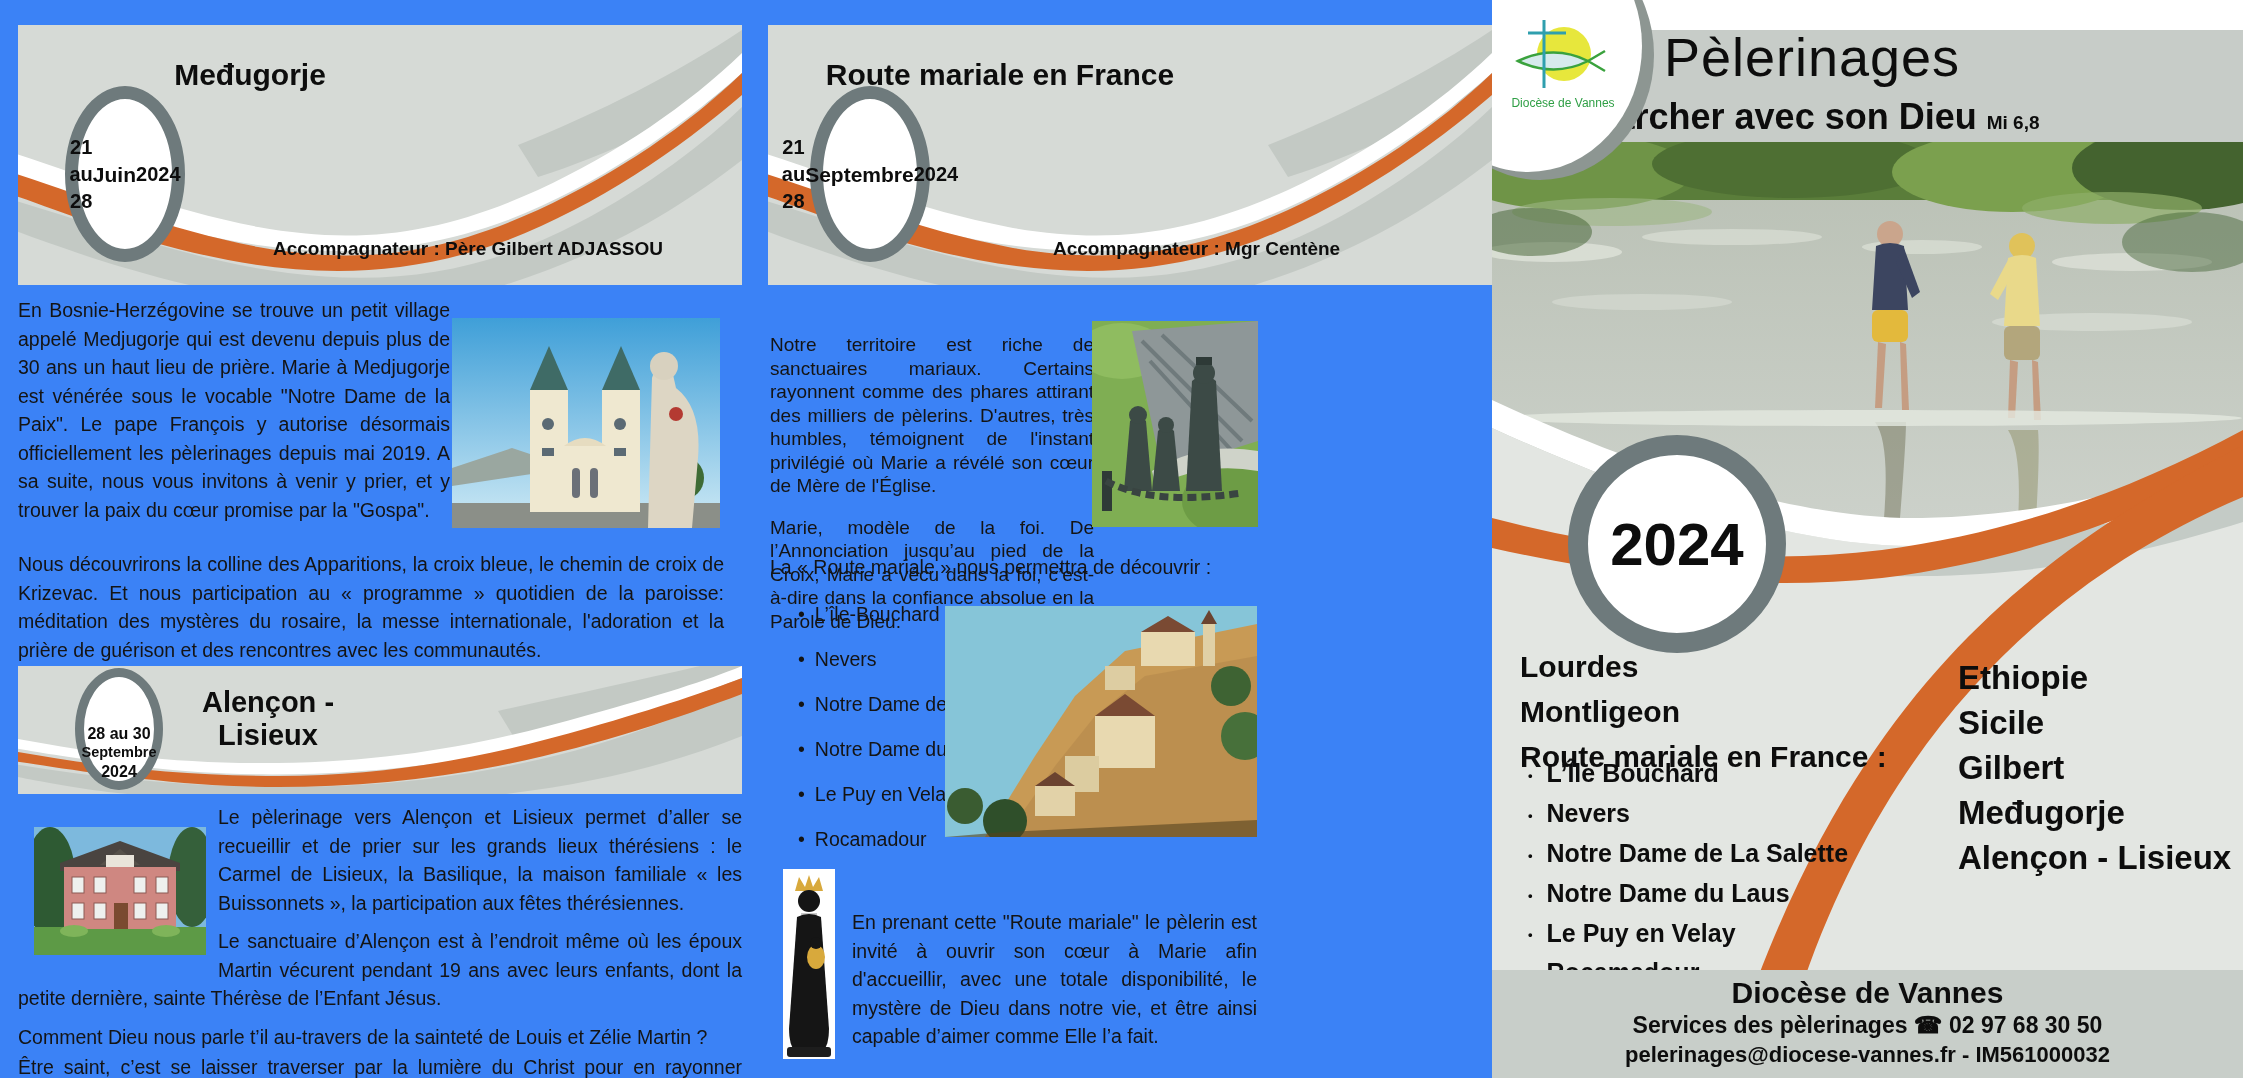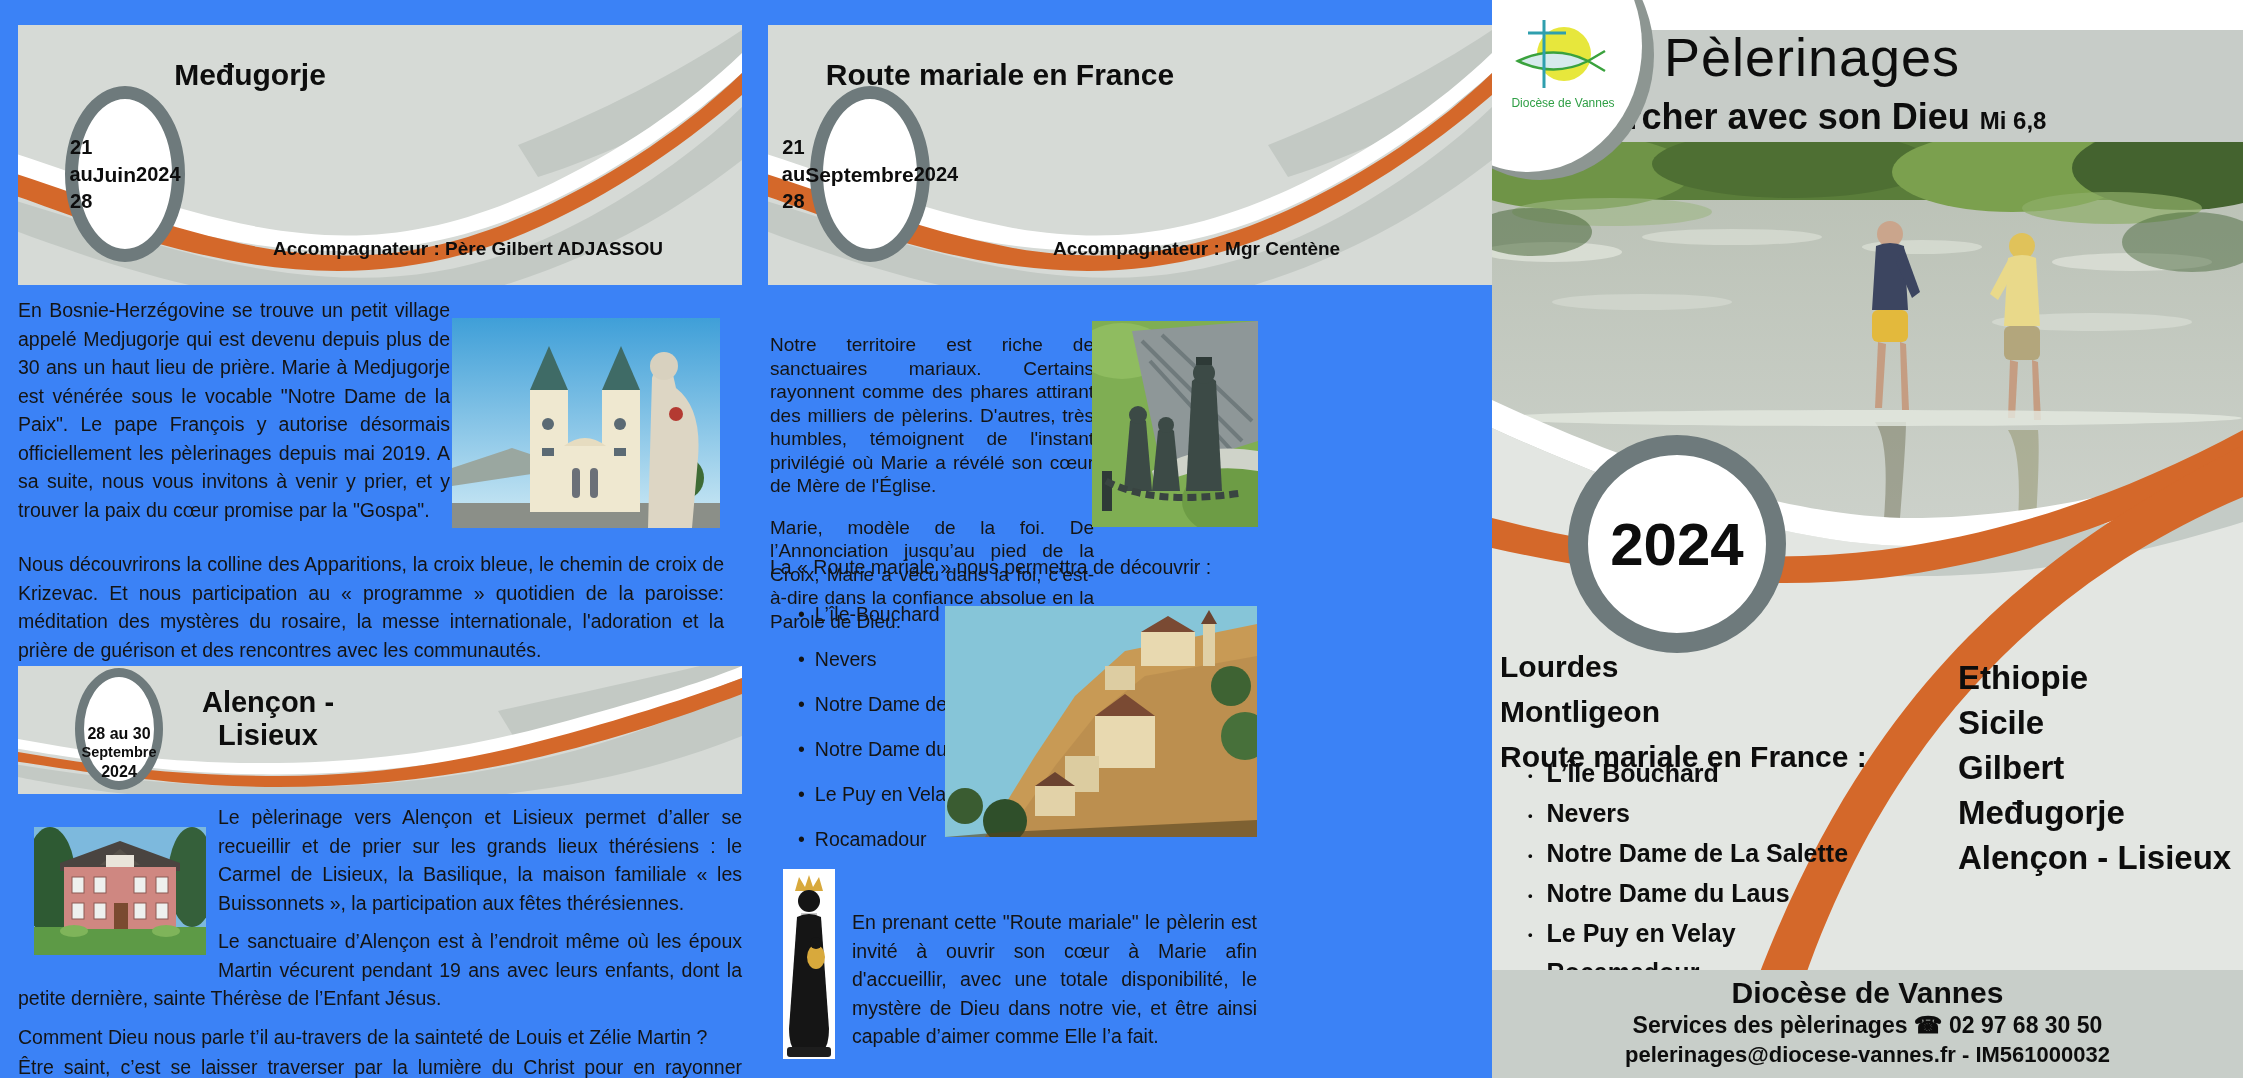--- a/index.html
+++ b/index.html
@@ -42,29 +42,29 @@
                font-size:19.5px;color:#141414;}
   .mid-bullets li{margin-bottom:21px;line-height:24px;}
   .mid-bullets li::before{content:"\2022";margin-right:10px;}
 
   
   .rp-headband{position:absolute;left:0;top:30px;width:751px;height:112px;background:#c7ccc8;}
   .rp-title{position:absolute;left:60px;top:26px;width:520px;text-align:center;
             font-size:54px;font-weight:normal;color:#0d0d0d;letter-spacing:1px;}
   .rp-subtitle{position:absolute;left:40px;top:96px;width:560px;text-align:center;
             font-size:36px;font-weight:bold;color:#0d0d0d;}
-  .rp-subtitle .ref{font-size:24px;}
+  .rp-subtitle .ref{font-size:19px;}
   .egg-shadow{position:absolute;left:-66px;top:-70px;width:228px;height:250px;border-radius:50%;background:#8d9692;}
   .egg{position:absolute;left:-78px;top:-80px;width:228px;height:252px;border-radius:50%;background:#ffffff;}
   .logo-text{position:absolute;left:6px;top:96px;width:130px;text-align:center;
              font-size:12px;color:#2f9f45;}
   .year-circle{position:absolute;left:76px;top:435px;width:178px;height:178px;border:20px solid #6e7a7c;
                border-radius:50%;background:#fff;display:flex;align-items:center;justify-content:center;
                font-size:60px;font-weight:bold;color:#0d0d0d;}
-  .rp-list{position:absolute;left:8px;top:644px;font-size:30px;font-weight:bold;color:#0d0d0d;line-height:45px;}
+  .rp-list{position:absolute;left:28px;top:644px;font-size:30px;font-weight:bold;color:#0d0d0d;line-height:45px;}
   .rp-sublist{position:absolute;left:36px;top:760px;list-style:none;margin:0;padding:0;
               font-size:25px;font-weight:bold;color:#0d0d0d;}
   .rp-sublist li{margin-bottom:11px;line-height:27px;}
   .rp-sublist li::before{content:"\2022";font-size:13px;vertical-align:middle;margin-right:14px;}
   .rp-list2{position:absolute;left:466px;top:655px;font-size:33px;font-weight:bold;color:#0d0d0d;line-height:45px;}
   .rp-footer{position:absolute;left:0;top:970px;width:751px;height:108px;background:#c8cec9;text-align:center;color:#0d0d0d;}
   .rp-footer .f1{margin-top:6px;font-size:30px;font-weight:bold;}
   .rp-footer .f2{font-size:23px;font-weight:bold;margin-top:2px;}
   .rp-footer .f3{font-size:22px;font-weight:bold;margin-top:3px;}
 

